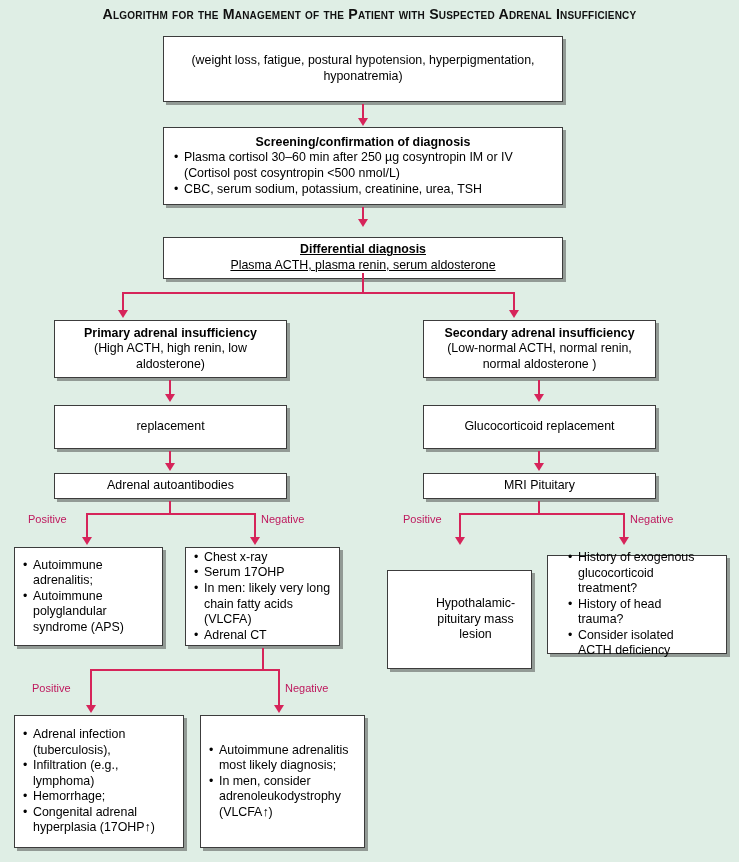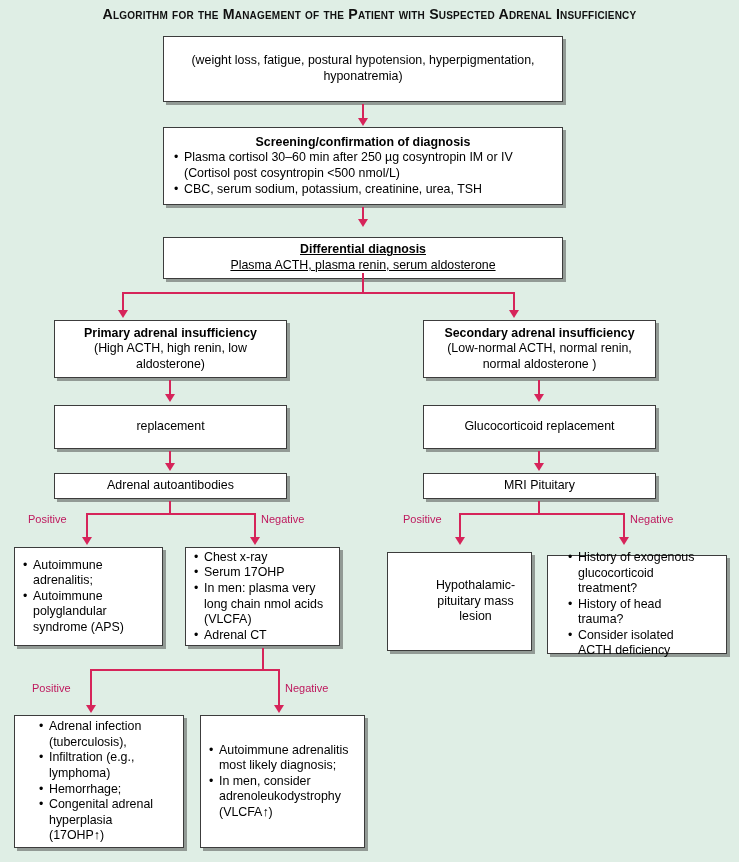--- a/index.html
+++ b/index.html
@@ -220,26 +220,26 @@
     <ul class="blist">
       <li><span>Autoimmune adrenalitis;</span></li>
       <li><span>Autoimmune polyglandular syndrome (APS)</span></li>
     </ul>
   </div>
 
   <div class="box pad" style="left:185px; top:547px; width:155px; height:99px; padding:6px 8px;">
     <ul class="blist">
       <li><span>Chest x-ray</span></li>
       <li><span>Serum 17OHP</span></li>
-      <li><span>In men: plasma very long chain nmol acids (VLCFA)</span></li>
+      <li><span>In men: likely very long chain fatty acids (VLCFA)</span></li>
       <li><span>Adrenal CT</span></li>
     </ul>
   </div>
 
-  <div class="box center pad" style="left:387px; top:552px; width:145px; height:99px;padding-left:40px;">
+  <div class="box center pad" style="left:387px; top:570px; width:145px; height:99px;padding-left:40px;">
     <span class="sub">Hypothalamic-</span>
     <span class="sub">pituitary mass lesion</span>
   </div>
 
   <div class="box pad" style="left:547px; top:547px; width:180px; height:99px; padding:6px 20px;margin-top:8px;">
     <ul class="blist">
       <li><span>History of exogenous glucocorticoid treatment?</span></li>
       <li><span>History of head trauma?</span></li>
       <li><span>Consider isolated ACTH deficiency</span></li>
     </ul>
@@ -247,21 +247,21 @@
 
   <div class="vline" style="left:262px; top:648px; height:22px;"></div>
   <div class="hline" style="left:90px; top:669px; width:190px;"></div>
   <div class="vline" style="left:90px; top:669px; height:38px;"></div>
   <div class="arrowhead" style="left:86px; top:705px;"></div>
   <div class="vline" style="left:278px; top:669px; height:38px;"></div>
   <div class="arrowhead" style="left:274px; top:705px;"></div>
   <div class="blabel" style="left:32px; top:682px;">Positive</div>
   <div class="blabel" style="left:285px; top:682px;">Negative</div>
 
-  <div class="box pad" style="left:14px; top:715px; width:170px; height:133px; padding:7px 24px;">
+  <div class="box pad" style="left:14px; top:715px; width:170px; height:133px; padding:7px 8px;">
     <ul class="blist">
       <li><span>Adrenal infection (tuberculosis),</span></li>
       <li><span>Infiltration (e.g., lymphoma)</span></li>
       <li><span>Hemorrhage;</span></li>
       <li><span>Congenital adrenal hyperplasia (17OHP↑)</span></li>
     </ul>
   </div>
 
   <div class="box pad" style="left:200px; top:715px; width:165px; height:133px; padding:9px 8px;">
     <ul class="blist">

